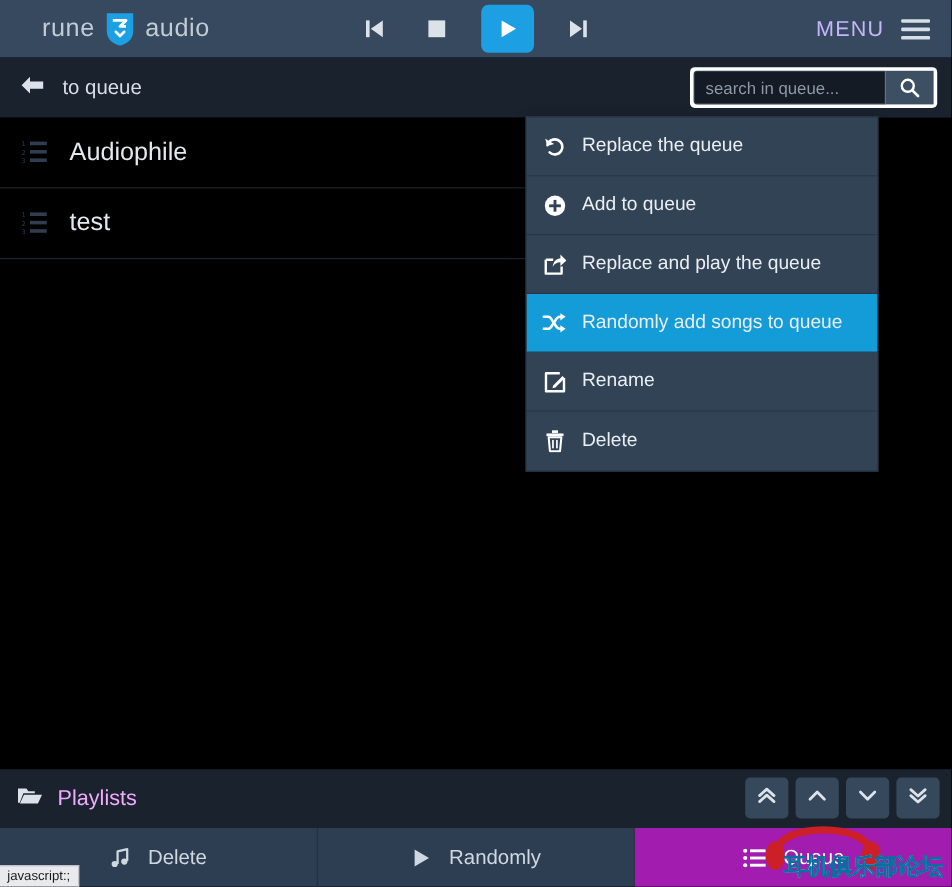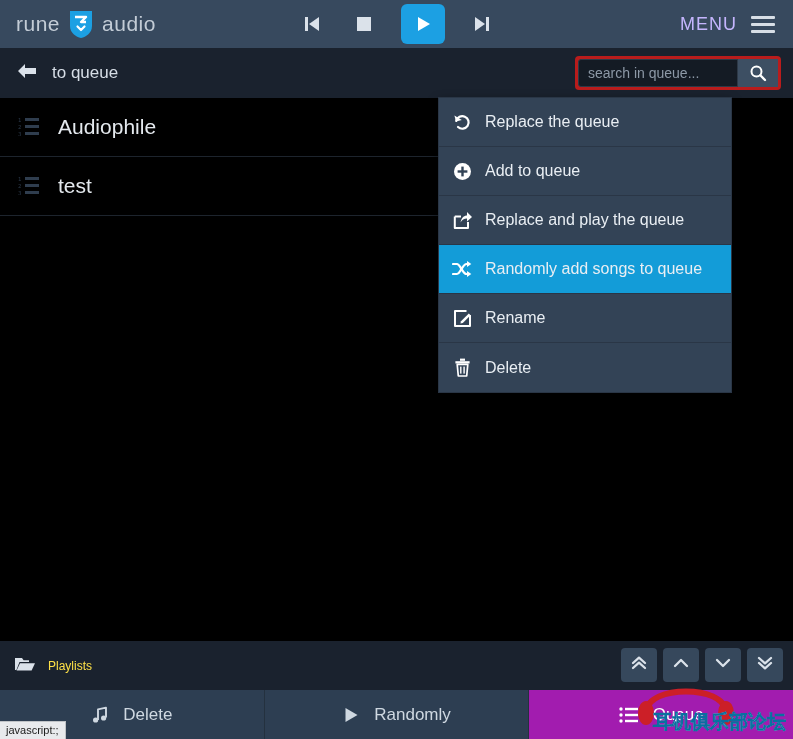--- a/index.html
+++ b/index.html
@@ -14,21 +14,21 @@
     position: relative;
     width: 793px; height: 739px;
     background: #000000;
   }
 
   
   .topbar {
     position: absolute; left: 0; top: 0;
     width: 793px; height: 48px;
     background: #37495e;
-    display: flex; align-items: center;
+    display: flex; align-items: center; padding-left: 19px;
   }
   .logo {
     display: flex; align-items: center;
     margin-left: 16px; gap: 7px;
   }
   .logo-word {
     color: #c3ccd6; font-size: 21px; letter-spacing: .5px;
     font-family: "Liberation Sans", sans-serif;
   }
   .logo-mark {
@@ -77,21 +77,21 @@
     display: flex; align-items: center; gap: 14px;
     margin-left: 16px; cursor: pointer;
   }
   .back-title {
     color: #d7dee6; font-size: 17px;
   }
   .searchwrap {
     position: absolute; right: 12px; top: 8px;
     display: flex; height: 34px;
     border-radius: 4px; overflow: hidden;
-    background: #b91c1c;
+    background: #ffffff;
     padding: 3px; 
   }
   .search-input {
     width: 160px; height: 28px;
     background: #141b24;
     border: 1px solid #2d3947;
     border-radius: 3px 0 0 3px;
     color: #9aa6b3; font-size: 14px;
     padding: 0 9px;
     outline: none;
@@ -167,21 +167,21 @@
   .footer-bar {
     position: absolute; left: 0; bottom: 49px;
     width: 793px; height: 49px;
     background: #1a222e;
     display: flex; align-items: center;
   }
   .footer-left {
     display: flex; align-items: center; gap: 12px;
     margin-left: 14px;
   }
-  .footer-label { color: #fde047; font-size: 12px; }
+  .footer-label { color: #f0abfc; font-size: 18px; }
   .scrollbtns {
     position: absolute; right: 10px; top: 7px;
     display: flex; gap: 6px;
   }
   .sbtn {
     width: 36px; height: 34px;
     background: #36485c; border-radius: 4px;
     display: flex; align-items: center; justify-content: center;
     cursor: pointer;
   }

